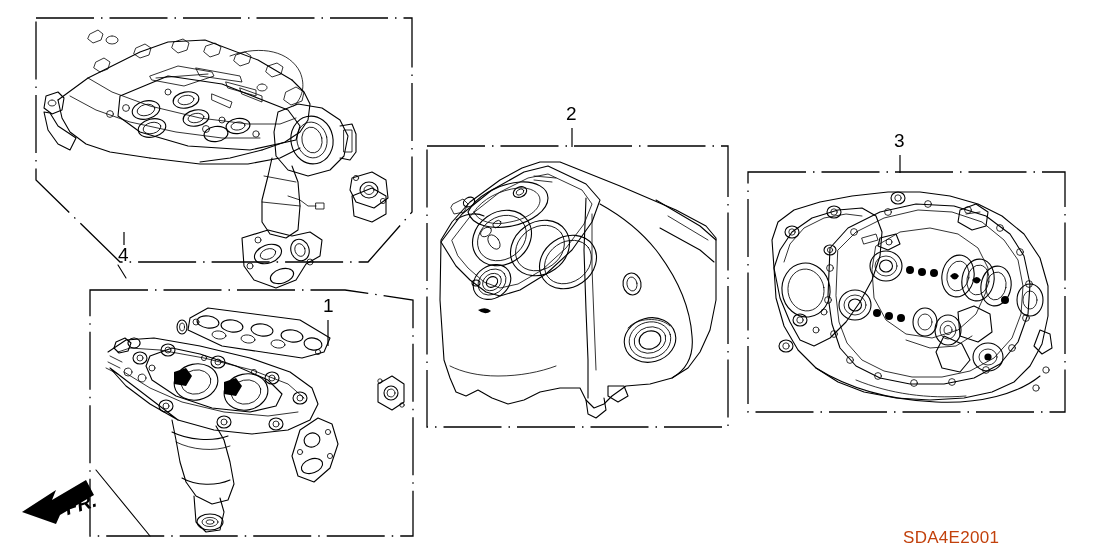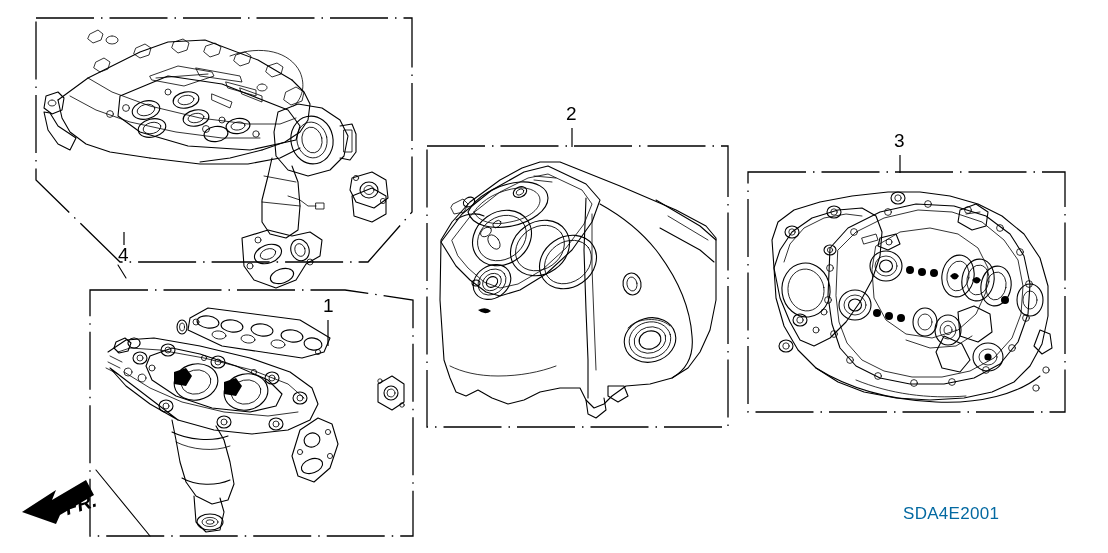--- a/index.html
+++ b/index.html
@@ -15,21 +15,22 @@
     font-size:19px;
     color:#000;
     line-height:1;
     user-select:none;
   }
   .partno{
     position:absolute;
     font-family:"Liberation Sans", sans-serif;
     font-size:17px;
     letter-spacing:0.3px;
-    color:#0369a1;
+    color:#c2410c;
+    margin-top:24px;
   }
   .frtxt{
     position:absolute;
     font-family:"Liberation Sans", sans-serif;
     font-size:20px;
     font-weight:bold;
     font-style:italic;
     color:#000;
     transform:rotate(-17deg);
     transform-origin:left top;

